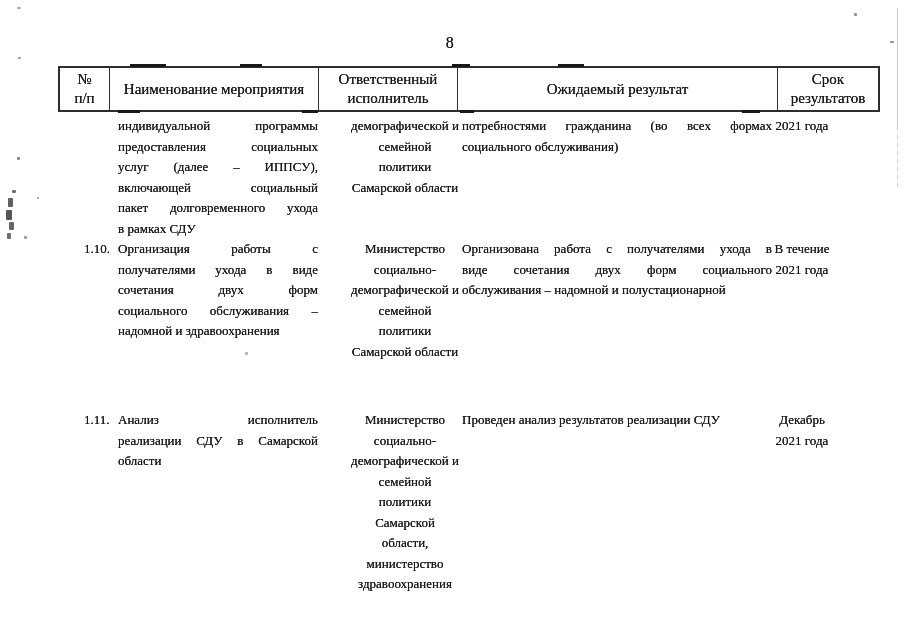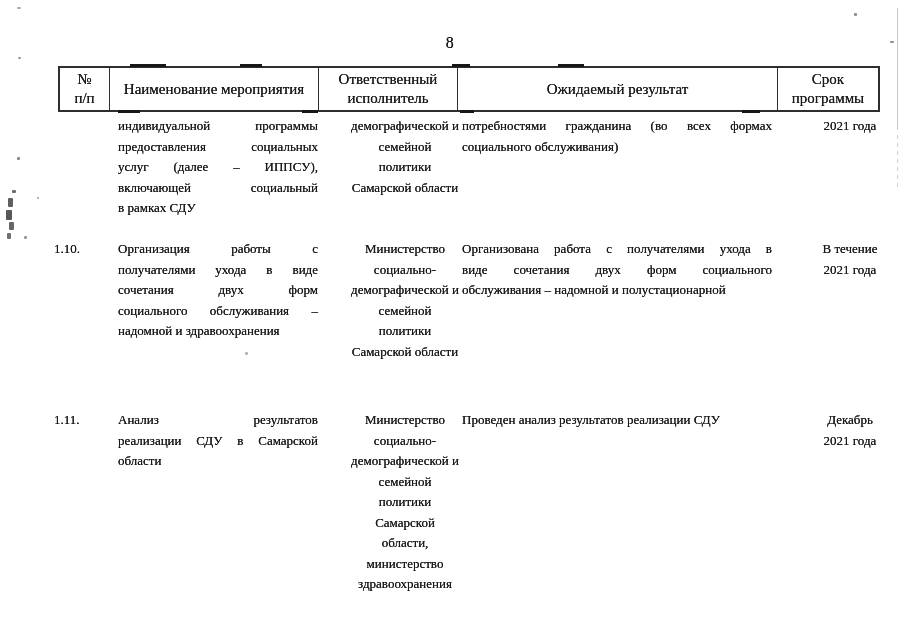--- a/index.html
+++ b/index.html
@@ -37,25 +37,25 @@
   .th-deadline{flex:1 1 auto;border-right:none;}
   
   .trow{position:absolute;left:0;right:0;height:0;overflow:visible;}
   .row-a{top:116px;}
   .row-b{top:239px;}
   .row-c{top:410px;}
   .cell{
     position:absolute;top:0;font-size:13px;line-height:20.5px;
     text-shadow:0 0 .4px #1b1b1b;
   }
-  .c-num{left:54px;width:46px;text-align:left;}
+  .c-num{left:84px;width:46px;text-align:left;}
   .c-name{left:118px;width:200px;}
   .c-exec{left:336px;width:138px;text-align:center;white-space:pre-line;}
   .c-result{left:462px;width:310px;}
-  .c-deadline{left:800px;width:100px;text-align:center;white-space:pre-line;}
+  .c-deadline{left:752px;width:100px;text-align:center;white-space:pre-line;}
   
   .jl{text-align:justify;text-align-last:justify;text-justify:inter-word;white-space:nowrap;}
   .ll{text-align:left;white-space:nowrap;}
   
   .artifact{position:absolute;border-radius:1px;}
   .edge-line{position:absolute;left:897px;width:1px;background:#c9c9c9;}
   .edge-line-dashed{
     position:absolute;left:897px;width:1px;
     background:repeating-linear-gradient(#cfcfcf 0 4px,transparent 4px 8px);
   }
@@ -69,30 +69,31 @@
   <div class="page-number">8</div>
 
   <div class="thead">
     <div class="th th-num">№
 п/п</div>
     <div class="th th-name">Наименование мероприятия</div>
     <div class="th th-exec">Ответственный
 исполнитель</div>
     <div class="th th-result">Ожидаемый результат</div>
     <div class="th th-deadline">Срок
-программы</div>
+результатов</div>
   </div>
 
   <div class="trow row-a">
     <div class="cell c-num"></div>
     <div class="cell c-name">
         <div class="jl">индивидуальной программы</div>
         <div class="jl">предоставления социальных</div>
         <div class="jl">услуг (далее – ИППСУ),</div>
         <div class="jl">включающей социальный</div>
+        <div class="jl">пакет долговременного ухода</div>
         <div class="ll">в рамках СДУ</div>
       </div>
     <div class="cell c-exec">демографической и
 семейной
 политики
 Самарской области</div>
     <div class="cell c-result">
         <div class="jl">потребностями гражданина (во всех формах</div>
         <div class="ll">социального обслуживания)</div>
       </div>
@@ -119,21 +120,21 @@
         <div class="jl">виде сочетания двух форм социального</div>
         <div class="ll">обслуживания – надомной и полустационарной</div>
       </div>
     <div class="cell c-deadline">В течение
 2021 года</div>
   </div>
 
   <div class="trow row-c">
     <div class="cell c-num">1.11.</div>
     <div class="cell c-name">
-        <div class="jl">Анализ результатов</div>
+        <div class="jl">Анализ исполнитель</div>
         <div class="jl">реализации СДУ в Самарской</div>
         <div class="ll">области</div>
       </div>
     <div class="cell c-exec">Министерство
 социально-
 демографической и
 семейной
 политики
 Самарской
 области,

